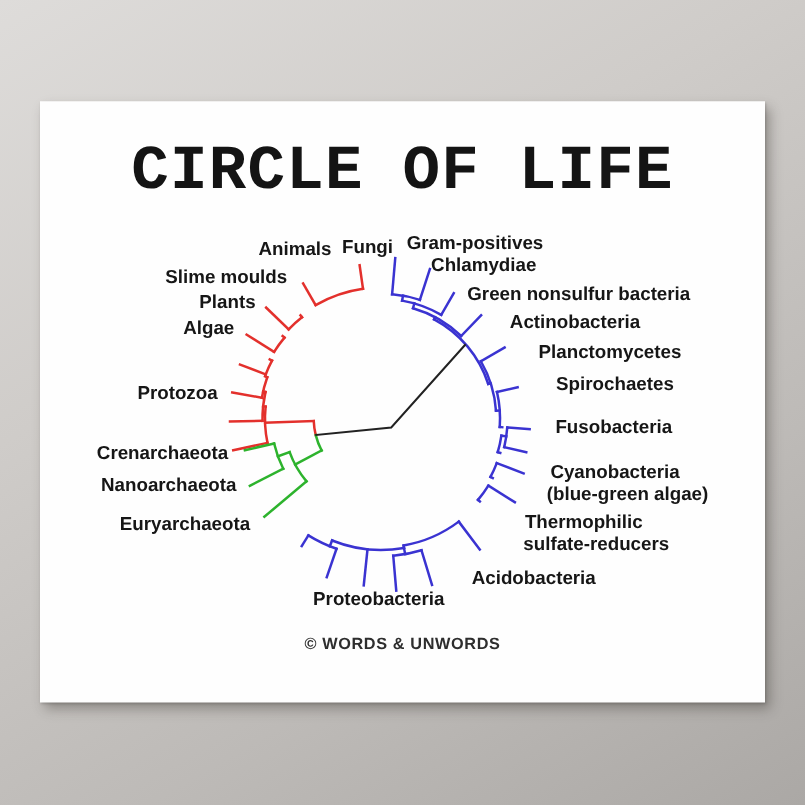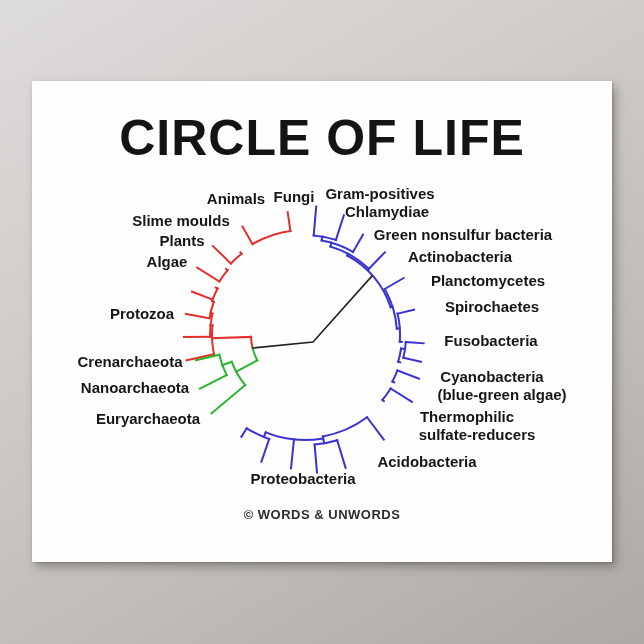--- a/index.html
+++ b/index.html
@@ -11,20 +11,21 @@
   }
   .poster{
     position:absolute;left:32px;top:81px;width:580px;height:481px;
     background:#fefefe;
     box-shadow:4px 5px 9px rgba(60,55,50,.38),1px 1px 2px rgba(0,0,0,.18);
   }
   .title{
     position:absolute;left:0;top:109px;width:644px;
     text-align:center;font-size:50px;font-weight:bold;letter-spacing:1px;
     color:#141414;
+    font-family:Liberation Mono, monospace;
   }
   .credit{
     position:absolute;left:0;top:507px;width:644px;
     text-align:center;font-size:13px;font-weight:bold;letter-spacing:.5px;
     color:#2e2e2e;
   }
   svg.tree{position:absolute;left:0;top:0;}
   svg.tree path{fill:none;stroke-linecap:square;}
   svg.tree text.leaf-label{
     font-family:"Liberation Sans",sans-serif;

